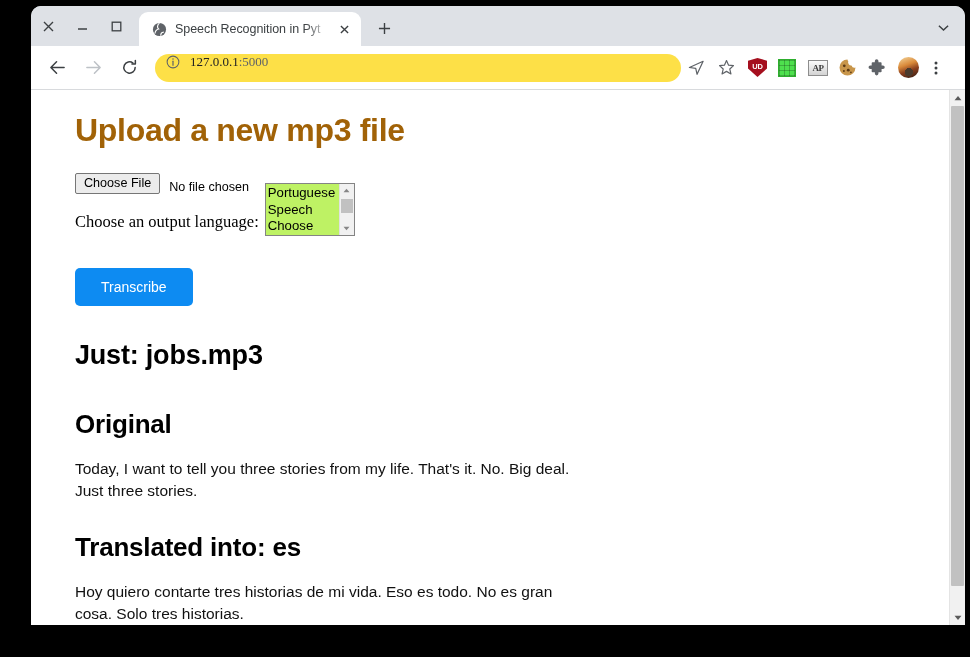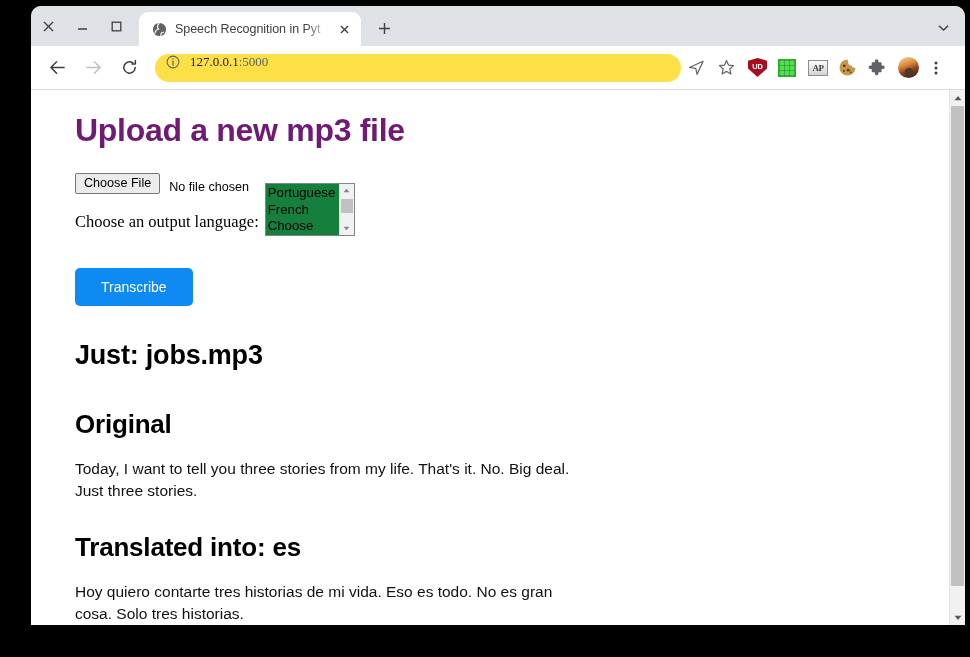--- a/index.html
+++ b/index.html
@@ -252,21 +252,21 @@
     top: 1px;
     height: 480px;
     background: #c1c1c1;
     border-radius: 1px;
   }
 
   
   h1.page-h1 {
     font-size: 32px;
     font-weight: bold;
-    color: #701a75;
+    color: #a16207;
     margin: 0 0 24px 0;
     letter-spacing: -0.3px;
   }
   h2.page-h2 {
     font-size: 26px;
     font-weight: bold;
     color: #000000;
     margin: 0 0 18px 0;
     letter-spacing: -0.2px;
   }
@@ -318,21 +318,21 @@
   #lang-label {
     font-family: "Liberation Serif", serif;
     font-size: 16.5px;
     color: #000;
   }
   #lang-select {
     margin-left: 6px;
     width: 90px;
     height: 53px;
     border: 1px solid #848484;
-    background: #15803d;
+    background: #bef264;
     box-sizing: border-box;
     display: flex;
     overflow: hidden;
     position: relative;
     align-self: flex-start;
     margin-top: -25px;
     gap: 24px;
   }
   #lang-options {
     flex: 1;
@@ -518,21 +518,21 @@
           <span id="choose-file-button">Choose File</span>
           <span id="file-chosen-label">No file chosen</span>
         </span>
       </div>
 
       <div id="lang-row">
         <span id="lang-label">Choose an output language:</span>
         <span id="lang-select">
           <span id="lang-options">
             <div class="lang-option">Portuguese</div>
-            <div class="lang-option">French</div>
+            <div class="lang-option">Speech</div>
             <div class="lang-option">Choose</div>
           </span>
           <span id="lang-scrollbar">
             <span class="lsb-arrow">
               <svg width="7" height="5" viewBox="0 0 8 5">
                   <path d="M4 0.6 L7.4 4.6 L0.6 4.6 Z" fill="#868686"></path>
                 </svg>
             </span>
             <span id="lsb-track">
               <span id="lsb-thumb"></span>

